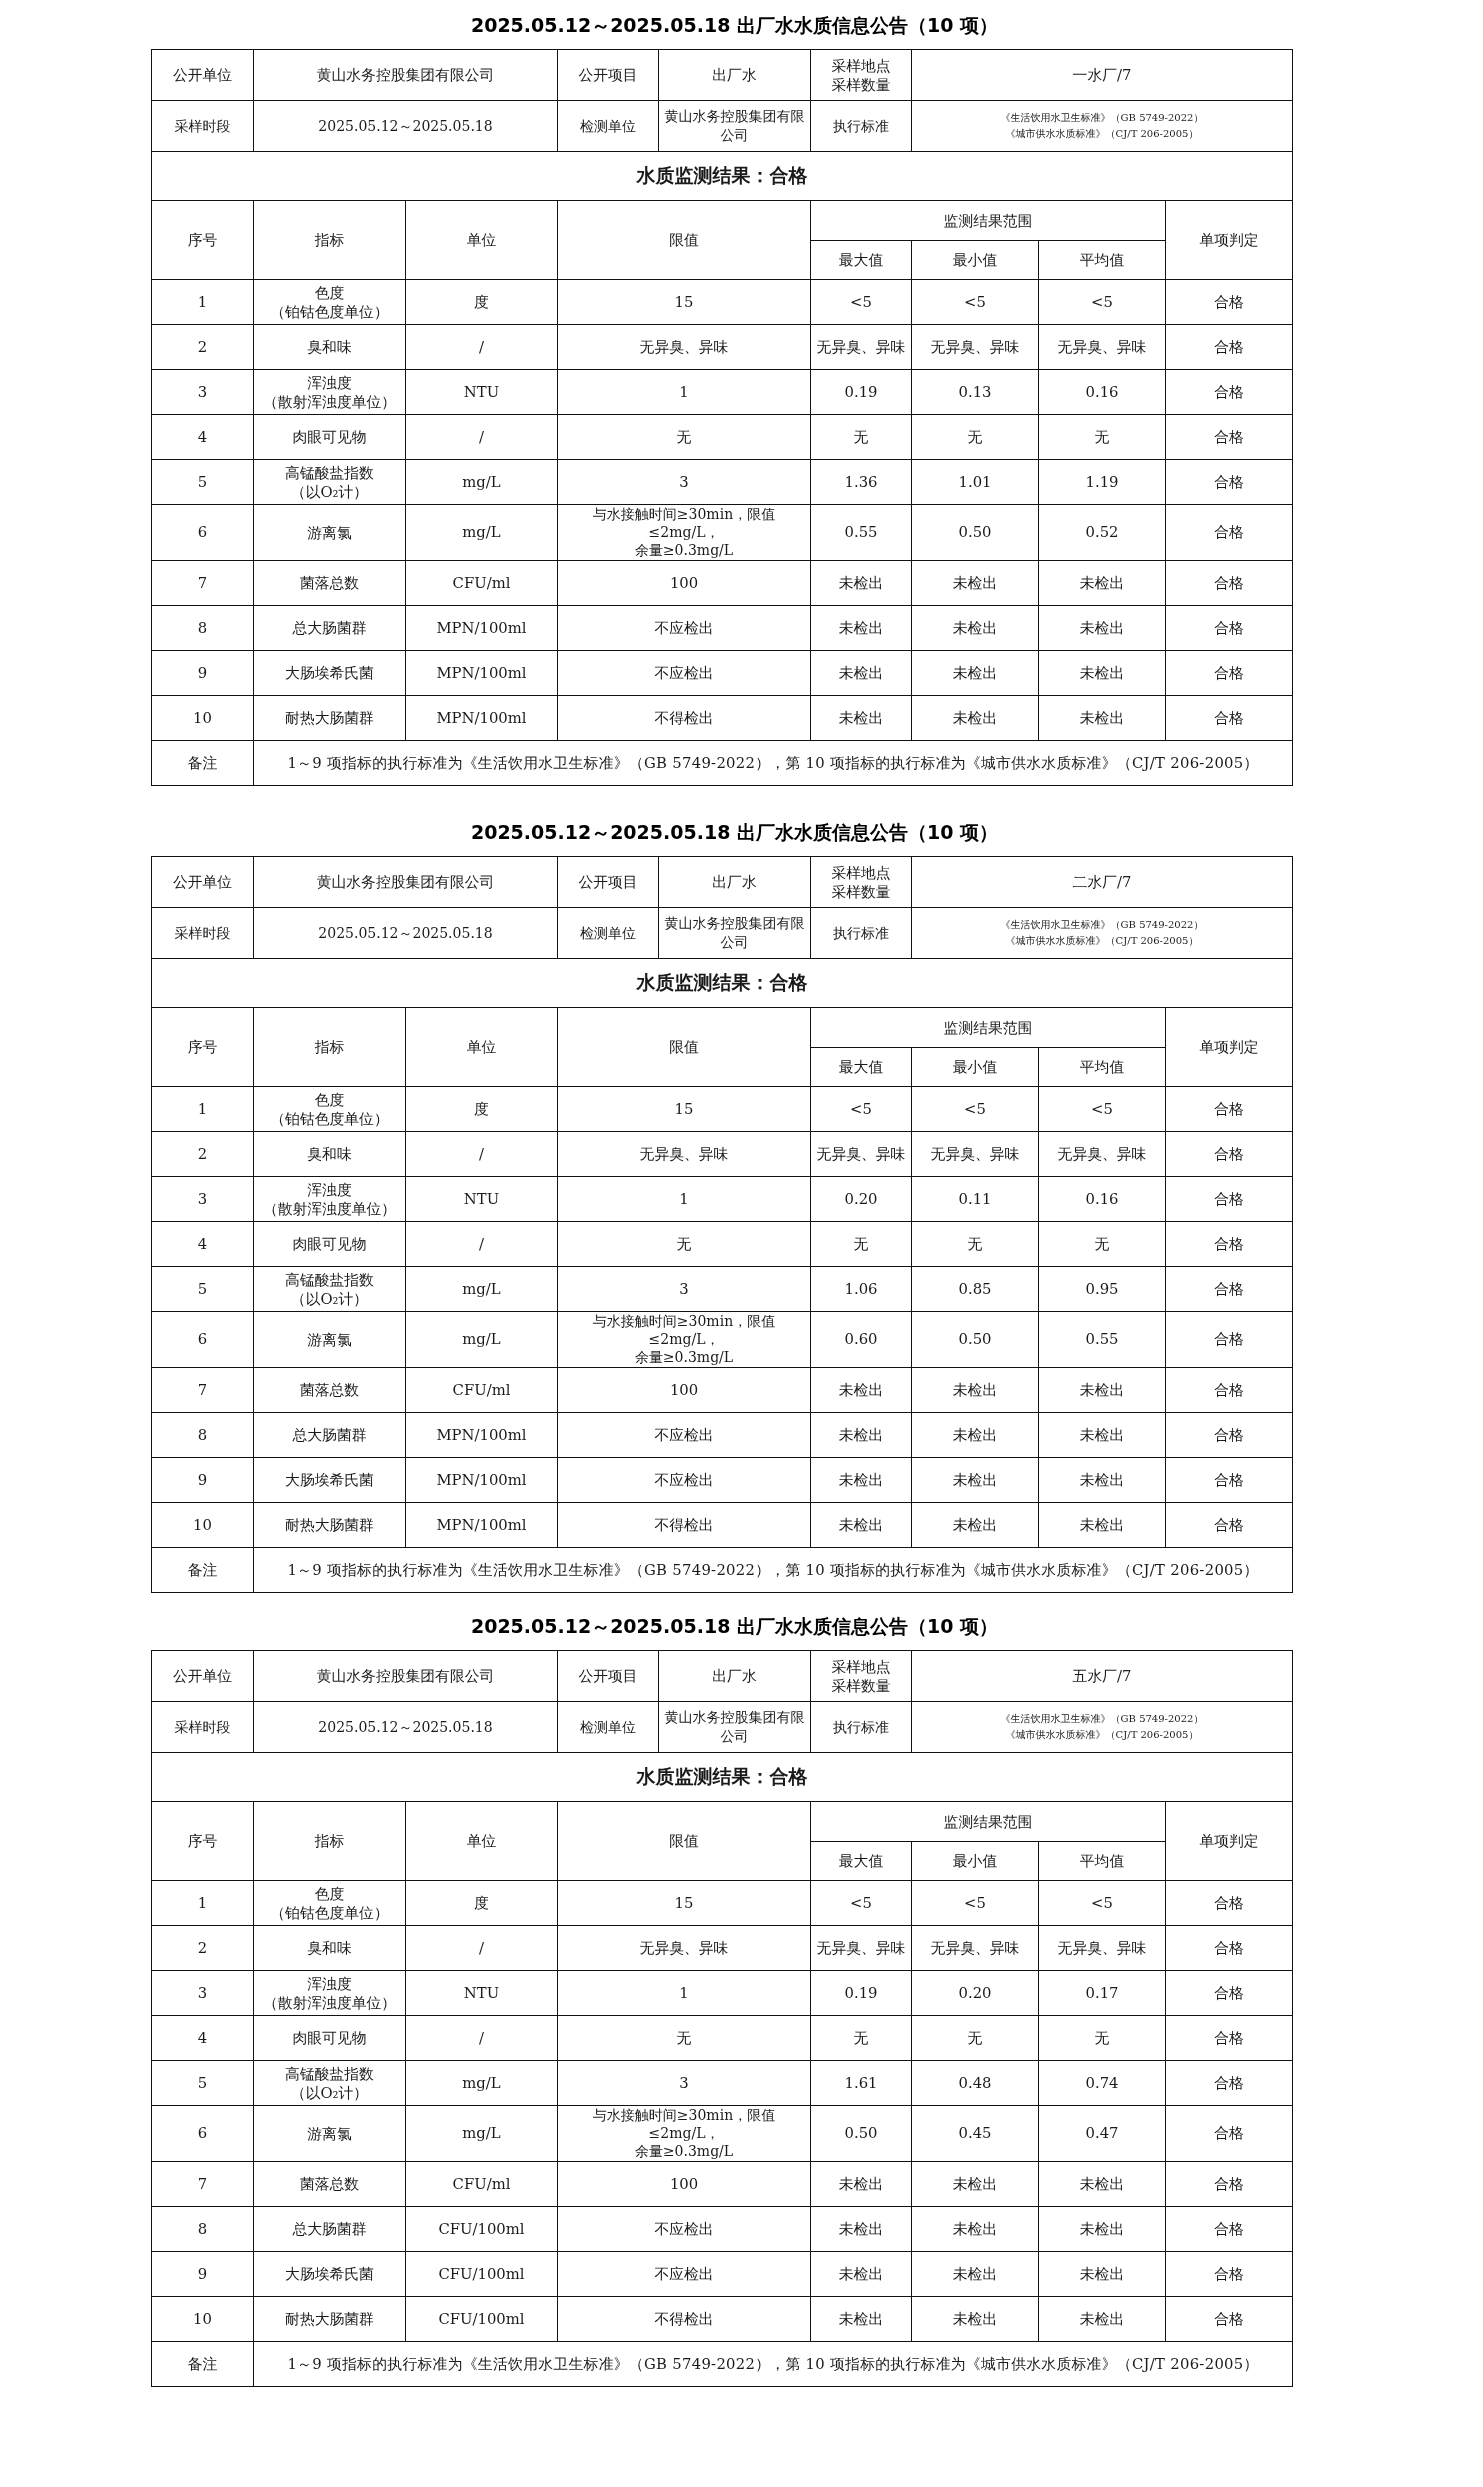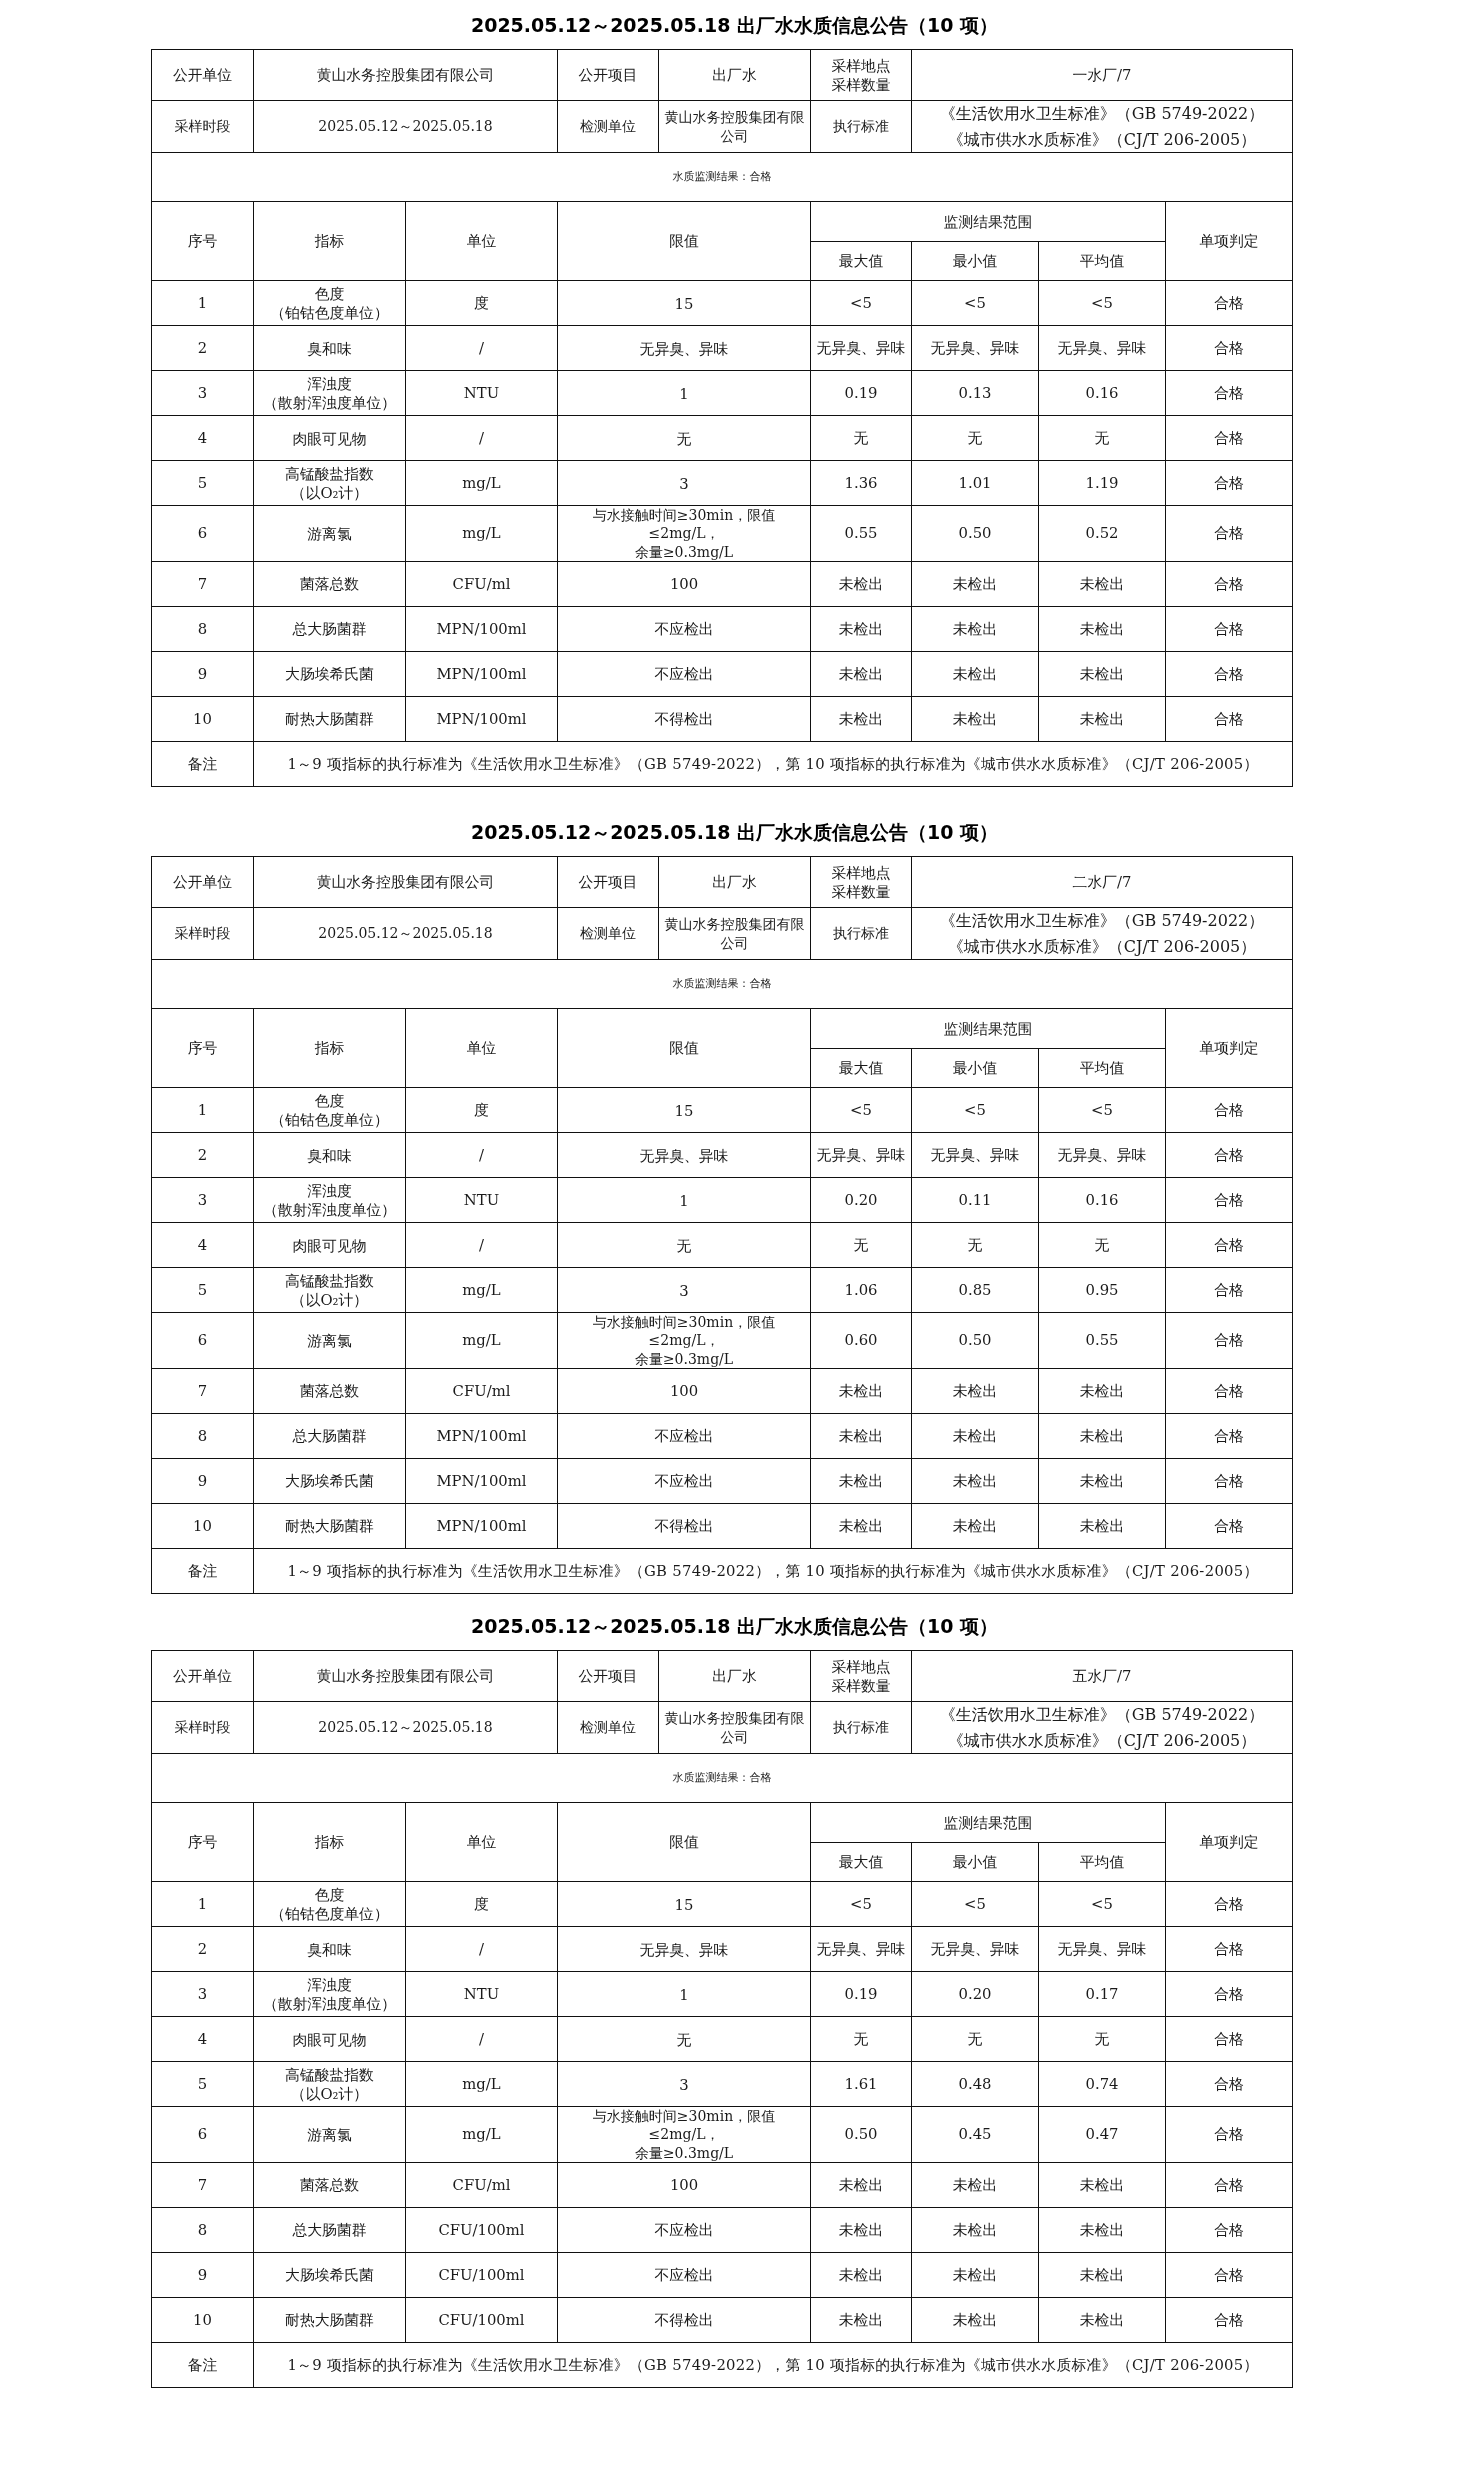--- a/index.html
+++ b/index.html
@@ -36,27 +36,27 @@
     border: 1.3px solid #111;
     text-align: center;
     vertical-align: middle;
     font-size: 14.8px;
     line-height: 1.35;
     padding: 0 2.7px;
     overflow: hidden;
   }
   .info-row td { height: 50px; }
   .info-row2 td { height: 50px; font-size: 14px; }
-  .result-row td { height: 48px; font-size: 11px; }
+  .result-row td { height: 48px; font-size: 19px; font-weight: bold; }
   .hdr-row1 td { height: 39px; margin-top: 44px; }
   .hdr-row2 td { height: 38px; }
   .data-row td { height: 44px; }
   .remark-row td { height: 44px; }
   .small { font-size: 14px; line-height: 1.7; }
-  .std-line { display: block; font-size: 16px; line-height: 1.6; }
+  .std-line { display: block; font-size: 10px; line-height: 1.6; }
   .two-line { display: block; line-height: 1.3; }
   .remark-text { font-size: 14.8px; letter-spacing: 0.3px; white-space: nowrap; text-align: right; }
 </style>
 </head>
 <body>
 
 <div id="page">
     <div class="block" style="top: 2px;">
     <div class="title">2025.05.12～2025.05.18 出厂水水质信息公告（10 项）</div>
     <table>

